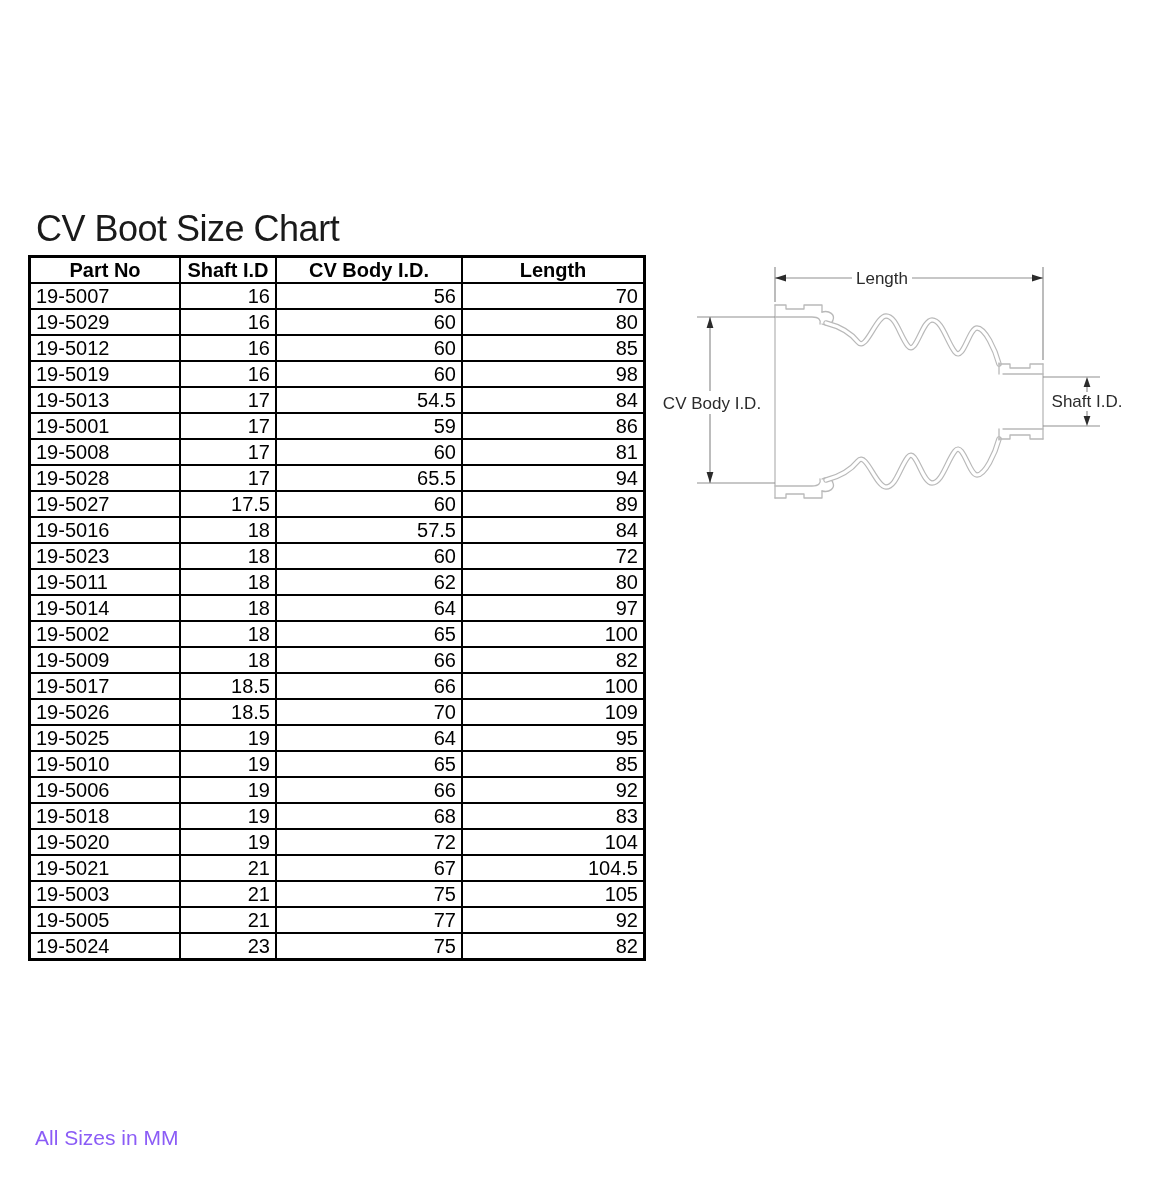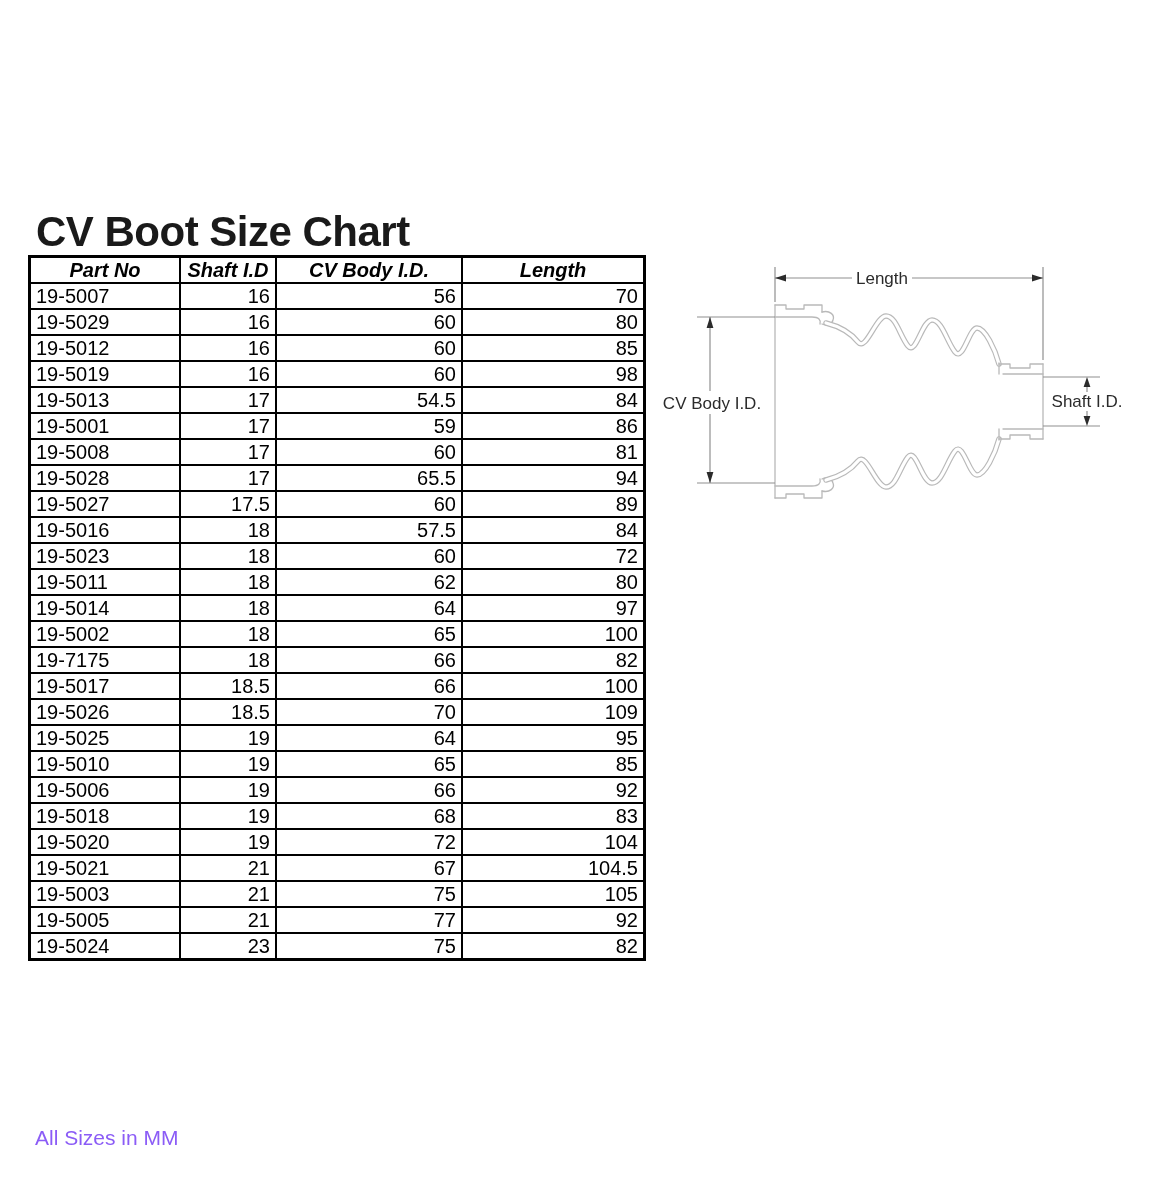--- a/index.html
+++ b/index.html
@@ -3,33 +3,33 @@
 <meta charset="utf-8">
 <style>
   html,body{margin:0;padding:0;}
   body{
     width:1165px;height:1200px;position:relative;background:#ffffff;
     font-family:"Liberation Sans",sans-serif;color:#000;
     overflow:hidden;
   }
   .page-title{
     position:absolute;left:36px;top:208px;
-    font-size:42px;font-weight:700;letter-spacing:-0.5px;color:#1a1a1a;
+    font-size:36px;font-weight:400;letter-spacing:-0.5px;color:#1a1a1a;
   }
   .size-table{
     position:absolute;left:28px;top:255px;width:590px;
     border-collapse:collapse;table-layout:fixed;
     border:3px solid #000;
   }
   .size-table th,.size-table td{
     border:2px solid #000;
     font-size:20px;line-height:24px;height:24px;
     padding:0 5px;overflow:hidden;white-space:nowrap;
   }
-  .size-table th{font-weight:700;text-align:center;padding:0 2px;font-style:italic;}
+  .size-table th{font-weight:700;text-align:center;padding:0 2px;}
   .col-part{width:144px;}
   .col-shaft{width:90px;}
   .col-body{width:180px;}
   .col-len{width:176px;}
   .cell-left{text-align:left;margin-left:33px;}
   .cell-right{text-align:right;}
   .footer-note{
     position:absolute;left:35px;top:1126px;
     font-size:21px;color:#8b5cf6;
   }
@@ -133,21 +133,21 @@
         <td class="cell-right">64</td>
         <td class="cell-right">97</td>
       </tr>
       <tr>
         <td class="cell-left">19-5002</td>
         <td class="cell-right">18</td>
         <td class="cell-right">65</td>
         <td class="cell-right">100</td>
       </tr>
       <tr>
-        <td class="cell-left">19-7175</td>
+        <td class="cell-left">19-5009</td>
         <td class="cell-right">18</td>
         <td class="cell-right">66</td>
         <td class="cell-right">82</td>
       </tr>
       <tr>
         <td class="cell-left">19-5017</td>
         <td class="cell-right">18.5</td>
         <td class="cell-right">66</td>
         <td class="cell-right">100</td>
       </tr>

